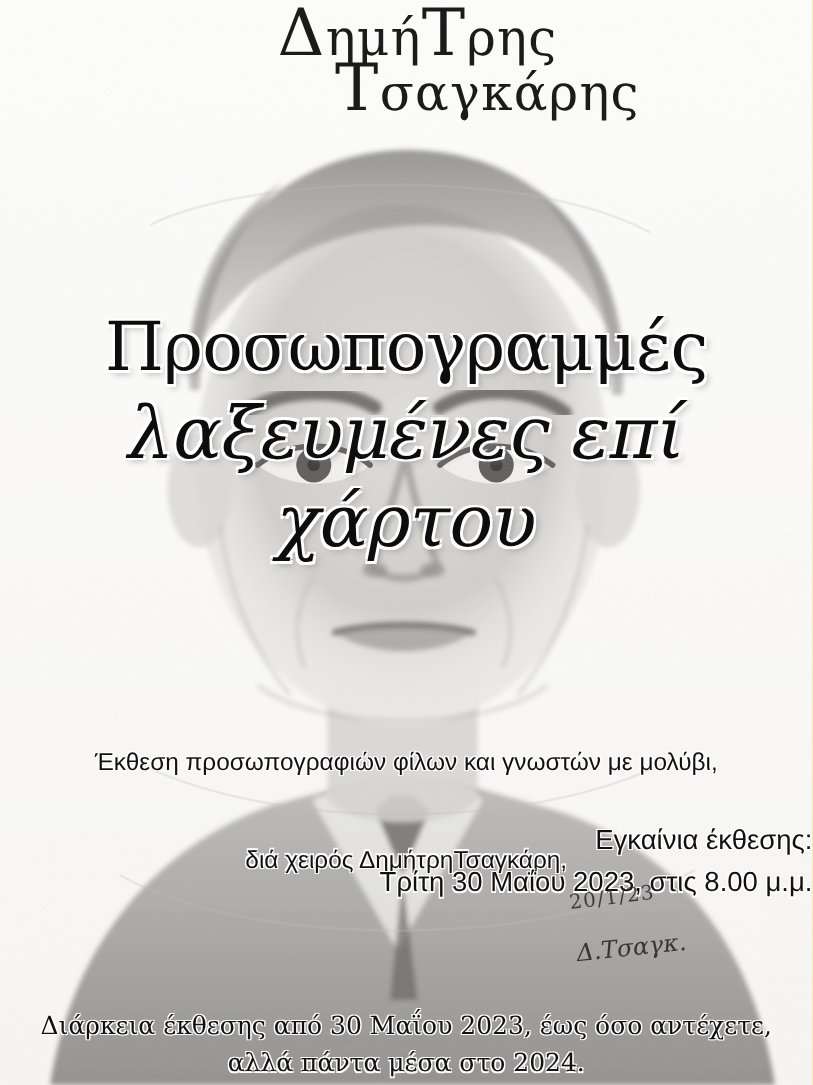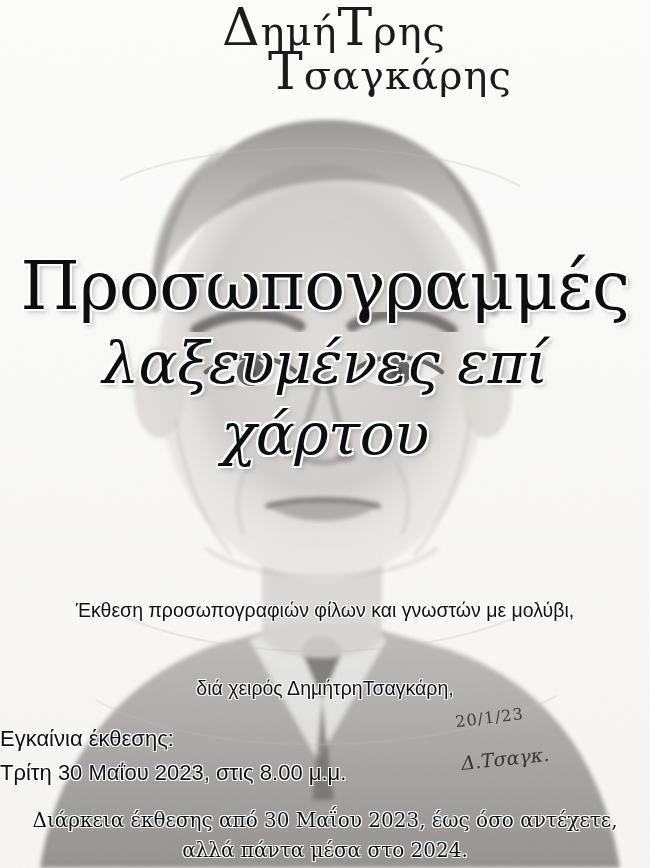--- a/index.html
+++ b/index.html
@@ -69,21 +69,21 @@
     z-index: 3;
     left: 0;
     top: 245px;
     width: 650px;
     text-align: center;
     font-family: "DejaVu Serif", serif;
     color: #0d0d0d;
   }
   .title-line {
     display: block;
-    font-size: 68px;
+    font-size: 54px;
     line-height: 1.22;
     letter-spacing: -0.5px;
     text-shadow:
       2px 2px 0 #ffffff,
       -2px 2px 0 #ffffff,
       2px -2px 0 #ffffff,
       -2px -2px 0 #ffffff,
       3px 3px 5px rgba(120,120,120,0.55);
   }
   .title-line.second {
@@ -112,23 +112,23 @@
       1px -1px 0 #ffffff,
       -1px -1px 0 #ffffff;
     margin-top: 48px;
   }
 
   
   #opening {
     position: absolute;
     z-index: 3;
     left: 0;
-    top: 722px;
-    width: 650px;
-    text-align: left;
+    top: 655px;
+    width: 650px;
+    text-align: right;
     font-family: "Liberation Sans", sans-serif;
     color: #111111;
   }
   #opening .line {
     display: block;
     font-size: 22px;
     line-height: 1.55;
     text-shadow:
       1px 1px 0 #ffffff,
       -1px 1px 0 #ffffff,

